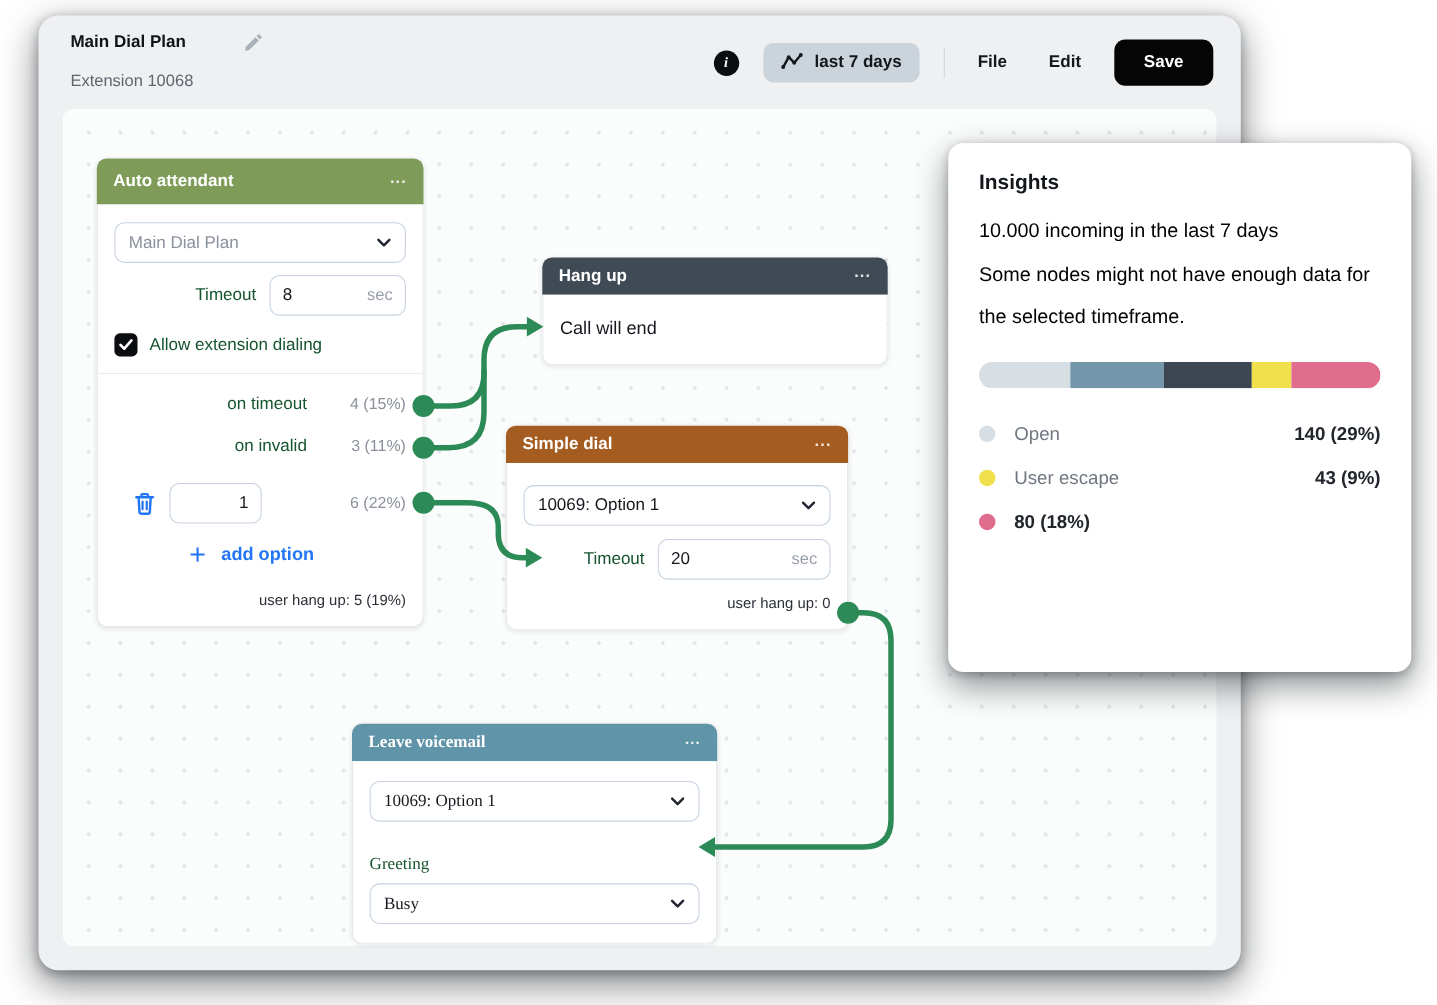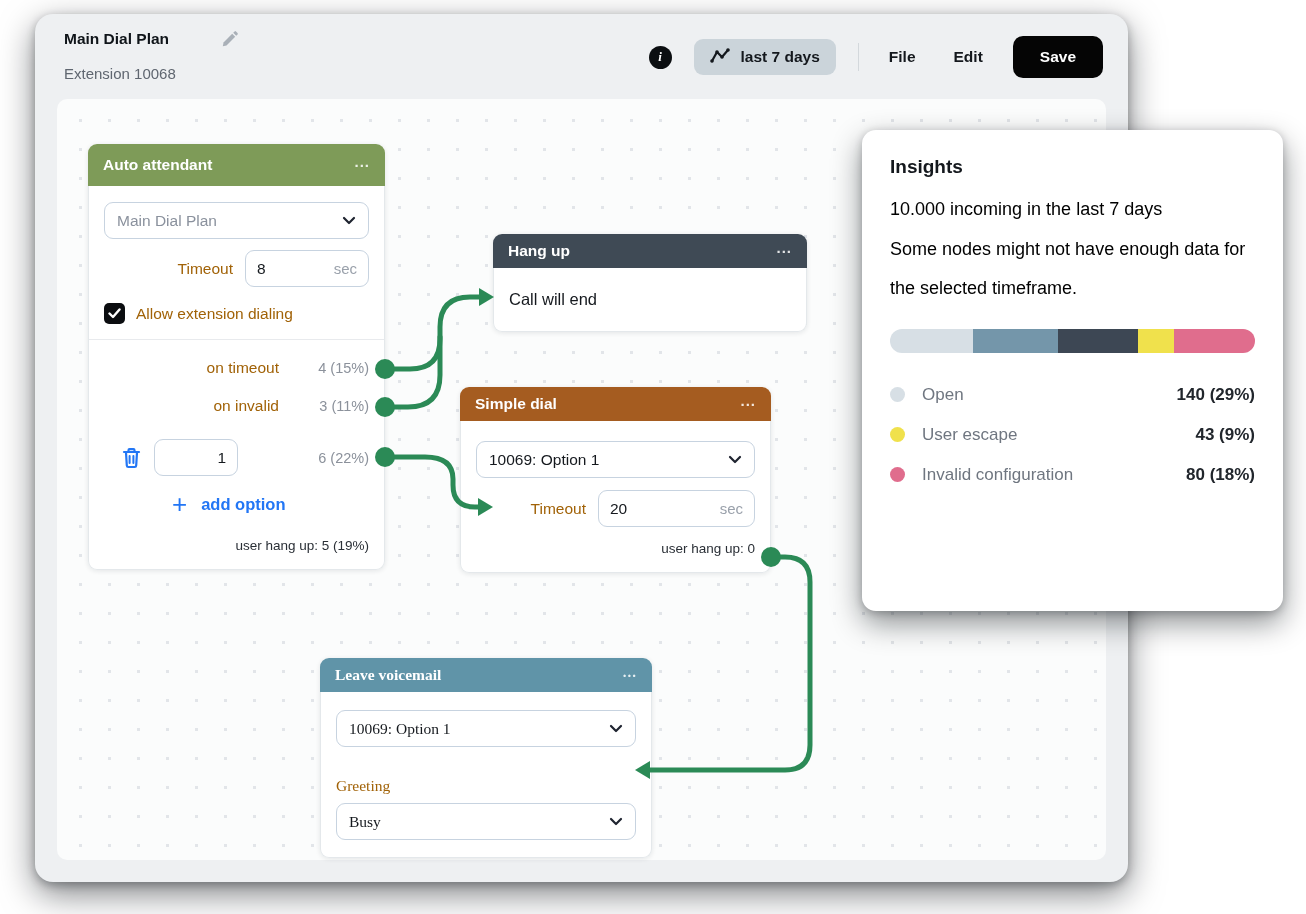--- a/index.html
+++ b/index.html
@@ -45,21 +45,21 @@
   .select { height:37px; border:1.5px solid #c7d3e0; border-radius:9px; display:flex; align-items:center; padding:0 12px; font-size:15.5px; color:#15191e; cursor:pointer; background:#fff; }
   .select .sv { flex:1; white-space:nowrap; overflow:hidden; }
   .select.placeholder .sv { color:#8a919d; }
 
   .fld { display:flex; align-items:center; border:1.5px solid #c7d3e0; border-radius:9px; height:37px; padding:0 11px; background:#fff; }
   .fld input { border:none; outline:none; font-size:15.5px; color:#15191e; width:100%; font-family:inherit; background:transparent; }
   .fld .unit { font-size:15px; color:#9aa1ab; margin-left:6px; }
 
   .row-r { display:flex; align-items:center; justify-content:flex-end; gap:12px; }
   .stat { width:78px; text-align:right; font-size:14.5px; color:#8b919b; }
-  .lbl { font-size:15.5px; color:#a16207; }
+  .lbl { font-size:15.5px; color:#14532d; }
 
   .chk { width:21px; height:21px; background:#0b0d10; border-radius:5px; display:flex; align-items:center; justify-content:center; cursor:pointer; flex:none; }
   .divider { height:1px; background:#e8eaed; margin:15px -15px 0; }
 
   .add-opt { display:flex; align-items:center; gap:14px; color:#2276f5; cursor:pointer; }
   .add-opt .plus { font-size:26px; font-weight:400; line-height:20px; }
   .add-opt .at { font-size:16.5px; font-weight:600; }
 
   .foot { text-align:right; font-size:13.5px; color:#2a2f36; }
 
@@ -265,17 +265,16 @@
       <span class="ll">Open</span>
       <span class="lv">140 (29%)</span>
     </div>
     <div class="lrow">
       <span class="dot" style="background: rgb(240, 225, 76);"></span>
       <span class="ll">User escape</span>
       <span class="lv">43 (9%)</span>
     </div>
     <div class="lrow">
       <span class="dot" style="background: rgb(224, 109, 141);"></span>
-      <span class="ll">Invalid configuration</span>
       <span class="lv">80 (18%)</span>
     </div>
   </div>
 </div>
 
 </body></html>

